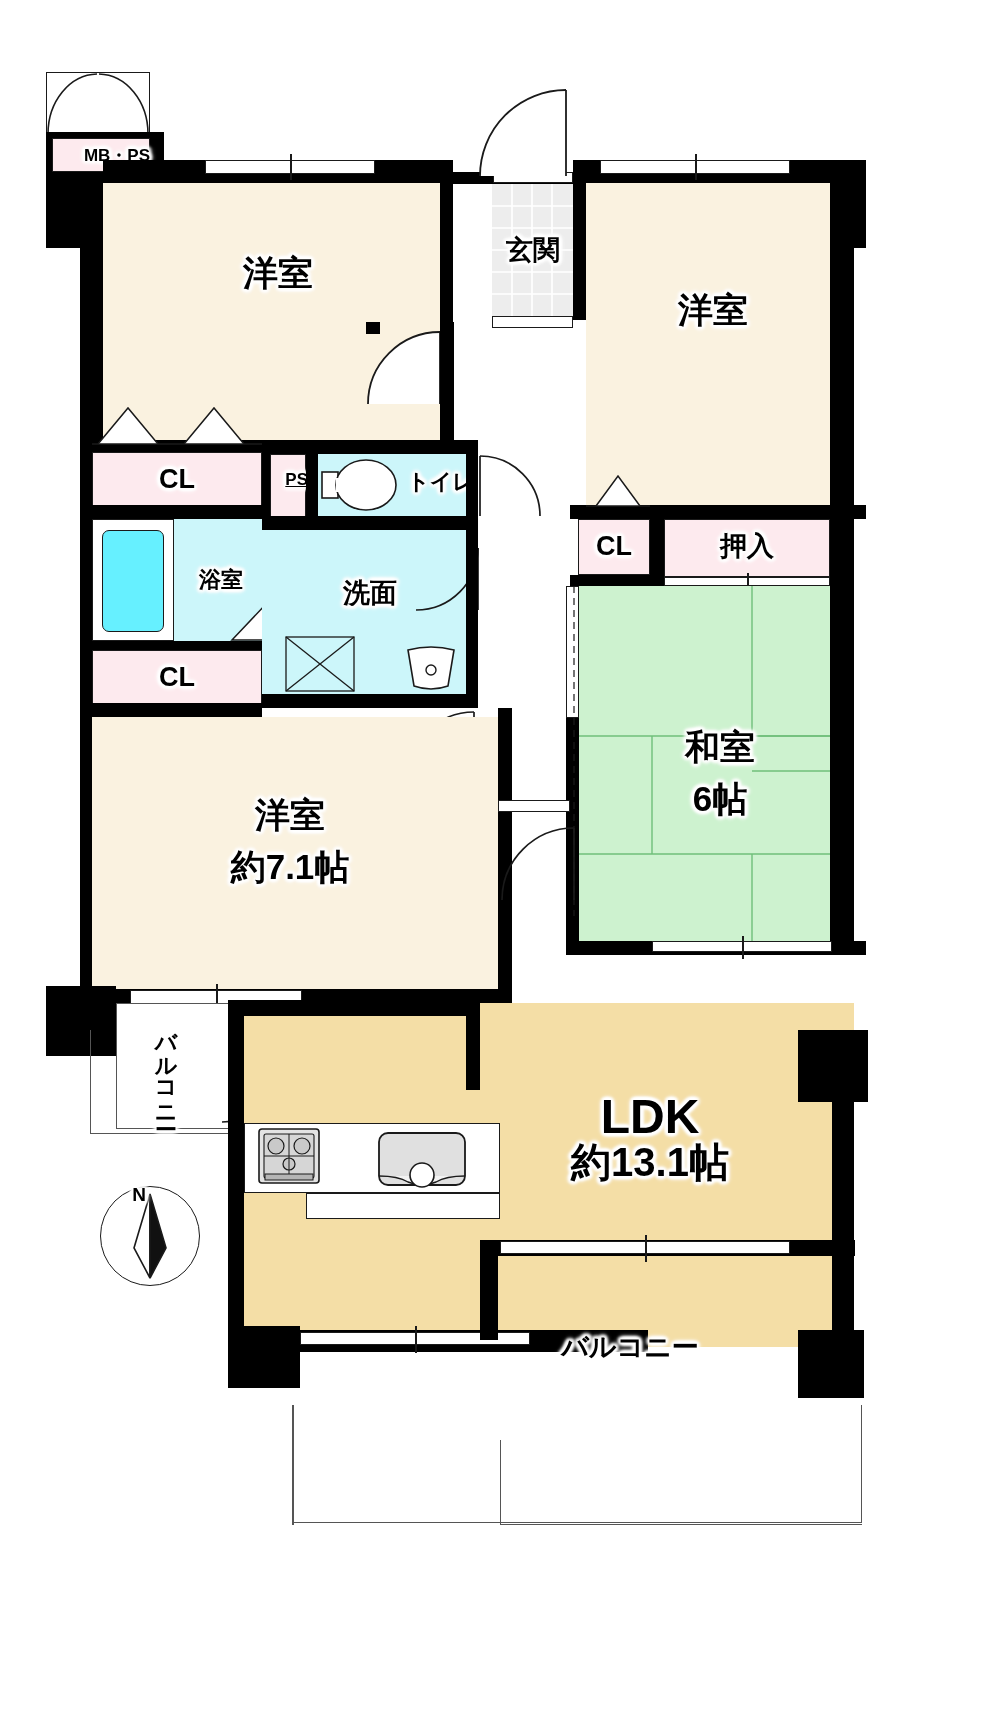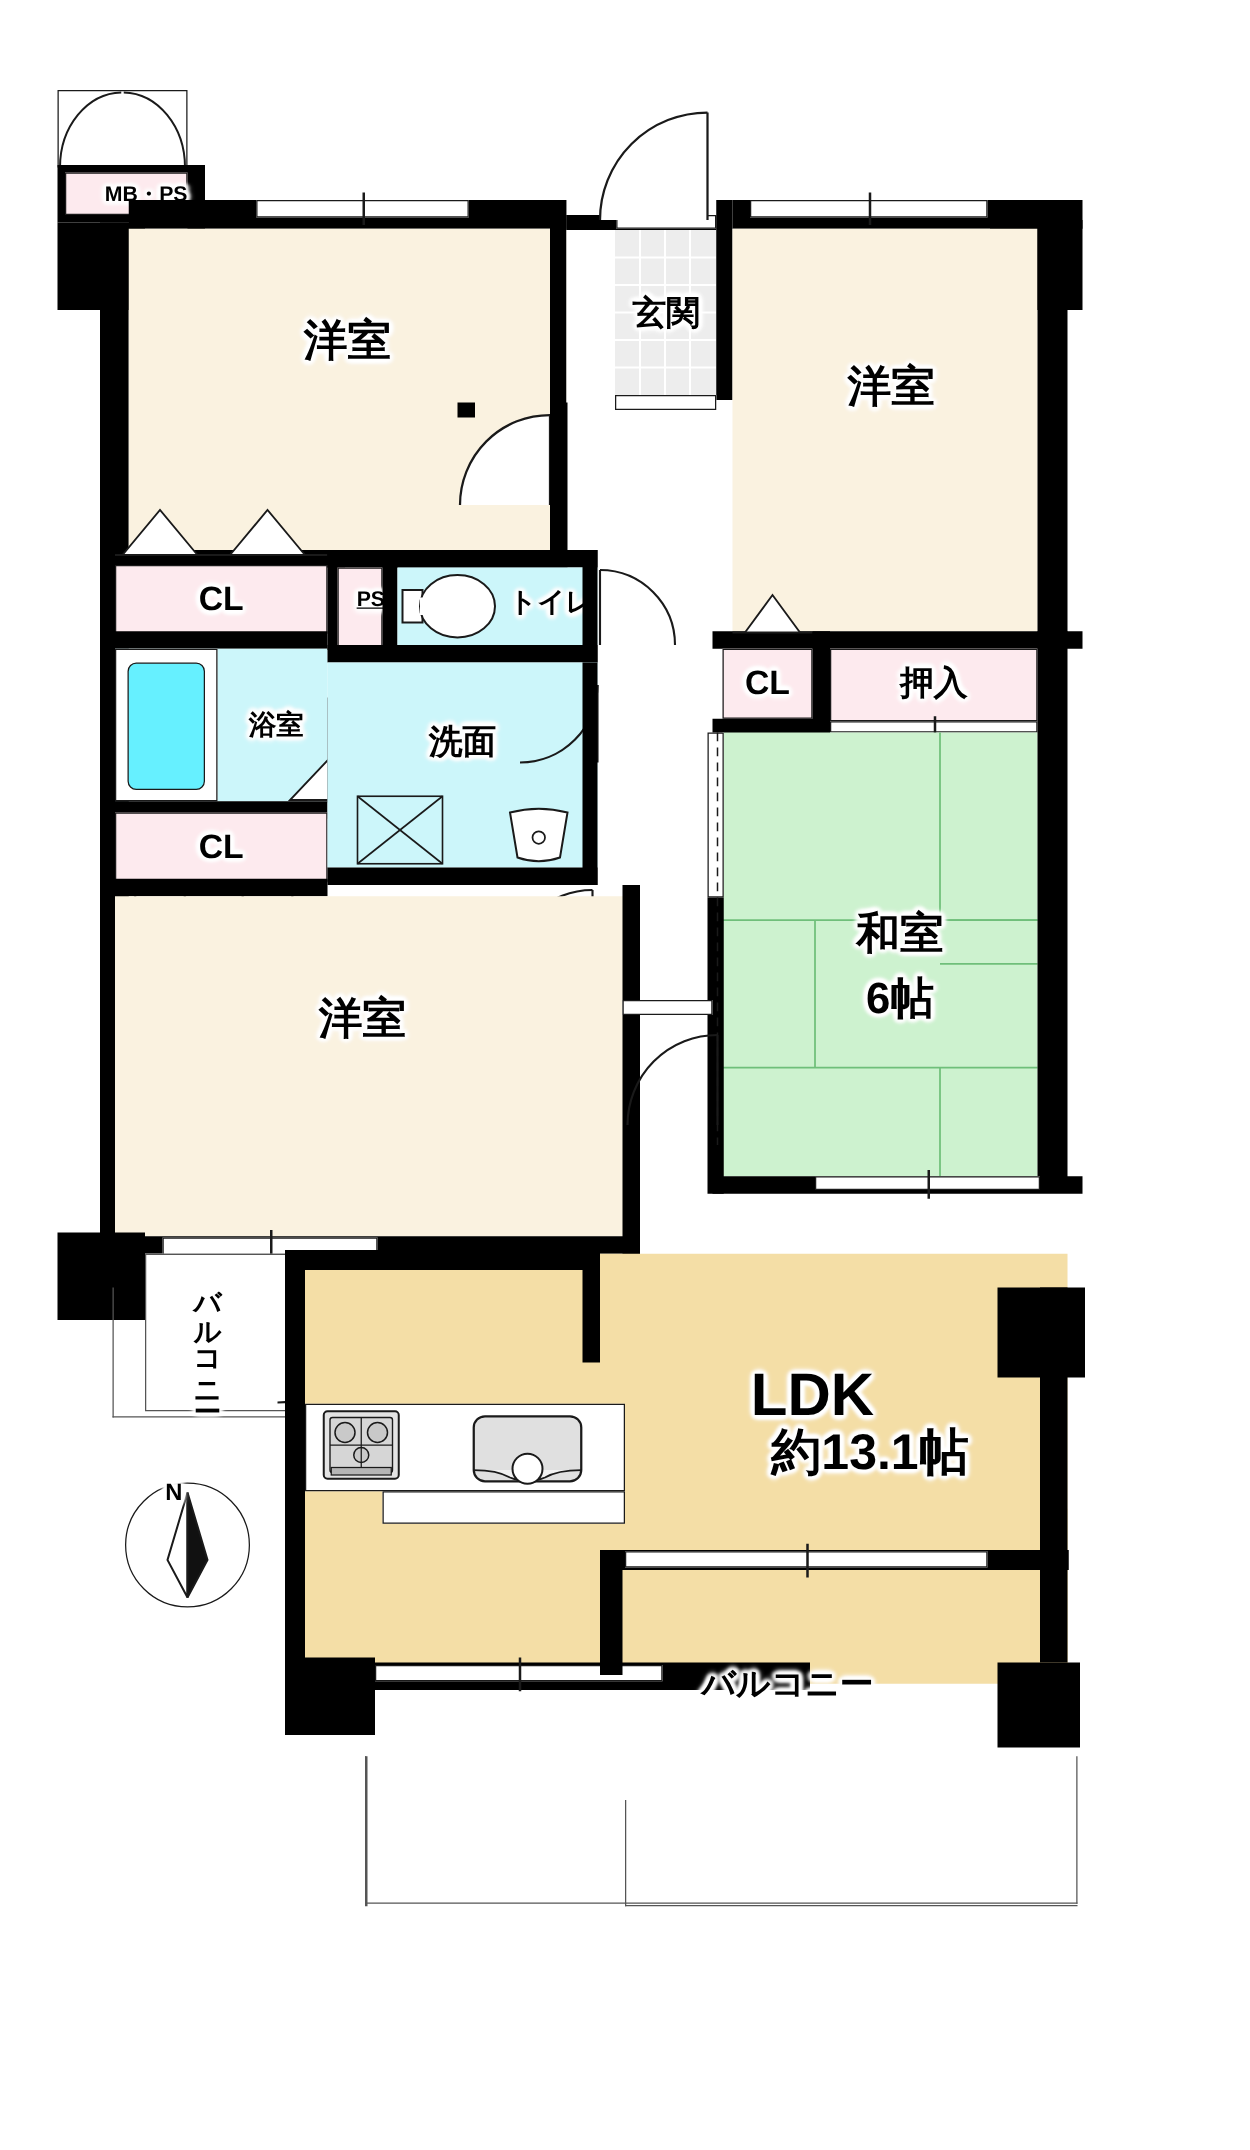--- a/index.html
+++ b/index.html
@@ -186,20 +186,21 @@
   <div class="abs wall" style="left:466px;top:530px;width:12px;height:178px;"></div>
   <div class="abs wall" style="left:262px;top:694px;width:216px;height:14px;"></div>
   <svg class="abs" style="left:406px;top:710px;width:70px;height:70px;">
     <path d="M68 2 A 66 66 0 0 0 2 68" fill="none" stroke="#1a1a1a" stroke-width="1.7"></path>
     <line x1="68" y1="2" x2="68" y2="68" stroke="#1a1a1a" stroke-width="1.7"></line>
   </svg>
 
   <div class="abs f-yoshitsu" style="left:92px;top:717px;width:418px;height:272px;"></div>
   <div class="abs wall" style="left:498px;top:708px;width:14px;height:300px;"></div>
   <div class="lbl big" style="left:175px;top:795px;width:230px;">洋室</div>
+  <div class="lbl big" style="left:175px;top:847px;width:230px;">約7.1帖</div>
 
   <div class="abs wall" style="left:80px;top:989px;width:432px;height:14px;"></div>
   <div class="abs wall" style="left:46px;top:986px;width:70px;height:70px;"></div>
   <div class="abs win" style="left:130px;top:990px;width:172px;height:14px;">
     <div class="tick" style="left:85px;top:-7px;width:2px;height:26px;"></div>
   </div>
 
   <div class="abs ol" style="left:116px;top:1003px;width:188px;height:126px;border:1.5px solid #555;"></div>
   <div class="abs" style="left:90px;top:1030px;width:214px;height:104px;border:1.5px solid #555;border-top:none;"></div>
   <div class="lbl sml vert" style="left:155px;top:1012px;height:110px;">バルコニー</div>
@@ -254,21 +255,21 @@
 
   <svg class="abs" style="left:500px;top:826px;width:76px;height:76px;">
     <path d="M74 2 A 72 72 0 0 0 2 74" fill="none" stroke="#1a1a1a" stroke-width="1.7"></path>
     <line x1="74" y1="2" x2="74" y2="74" stroke="#1a1a1a" stroke-width="1.7"></line>
   </svg>
   <div class="abs win" style="left:498px;top:800px;width:72px;height:12px;"></div>
 
   <div class="abs f-ldk" style="left:240px;top:1003px;width:614px;height:344px;"></div>
   <div class="abs f-ldk" style="left:240px;top:1207px;width:614px;height:135px;"></div>
   <div class="lbl big" style="left:520px;top:1090px;width:260px;font-size:48px;">LDK</div>
-  <div class="lbl big" style="left:500px;top:1140px;width:300px;font-size:40px;padding-left:46px;">約13.1帖</div>
+  <div class="lbl big" style="left:500px;top:1140px;width:300px;font-size:40px;">約13.1帖</div>
 
   <div class="abs wall" style="left:228px;top:1000px;width:250px;height:16px;"></div>
   <div class="abs wall" style="left:228px;top:1000px;width:16px;height:360px;"></div>
   <div class="abs wall" style="left:466px;top:1000px;width:14px;height:90px;"></div>
 
   <div class="abs f-white" style="left:244px;top:1123px;width:256px;height:70px;border:1.6px solid #1a1a1a;"></div>
   <svg class="abs" style="left:258px;top:1128px;width:62px;height:56px;">
     <rect x="1" y="1" width="60" height="54" rx="3" fill="#e3e3e3" stroke="#1a1a1a" stroke-width="1.6"></rect>
     <rect x="6" y="6" width="50" height="44" rx="2" fill="#d6d6d6" stroke="#1a1a1a" stroke-width="1.1"></rect>
     <circle cx="18" cy="18" r="8" fill="#c9c9c9" stroke="#1a1a1a" stroke-width="1.2"></circle>

